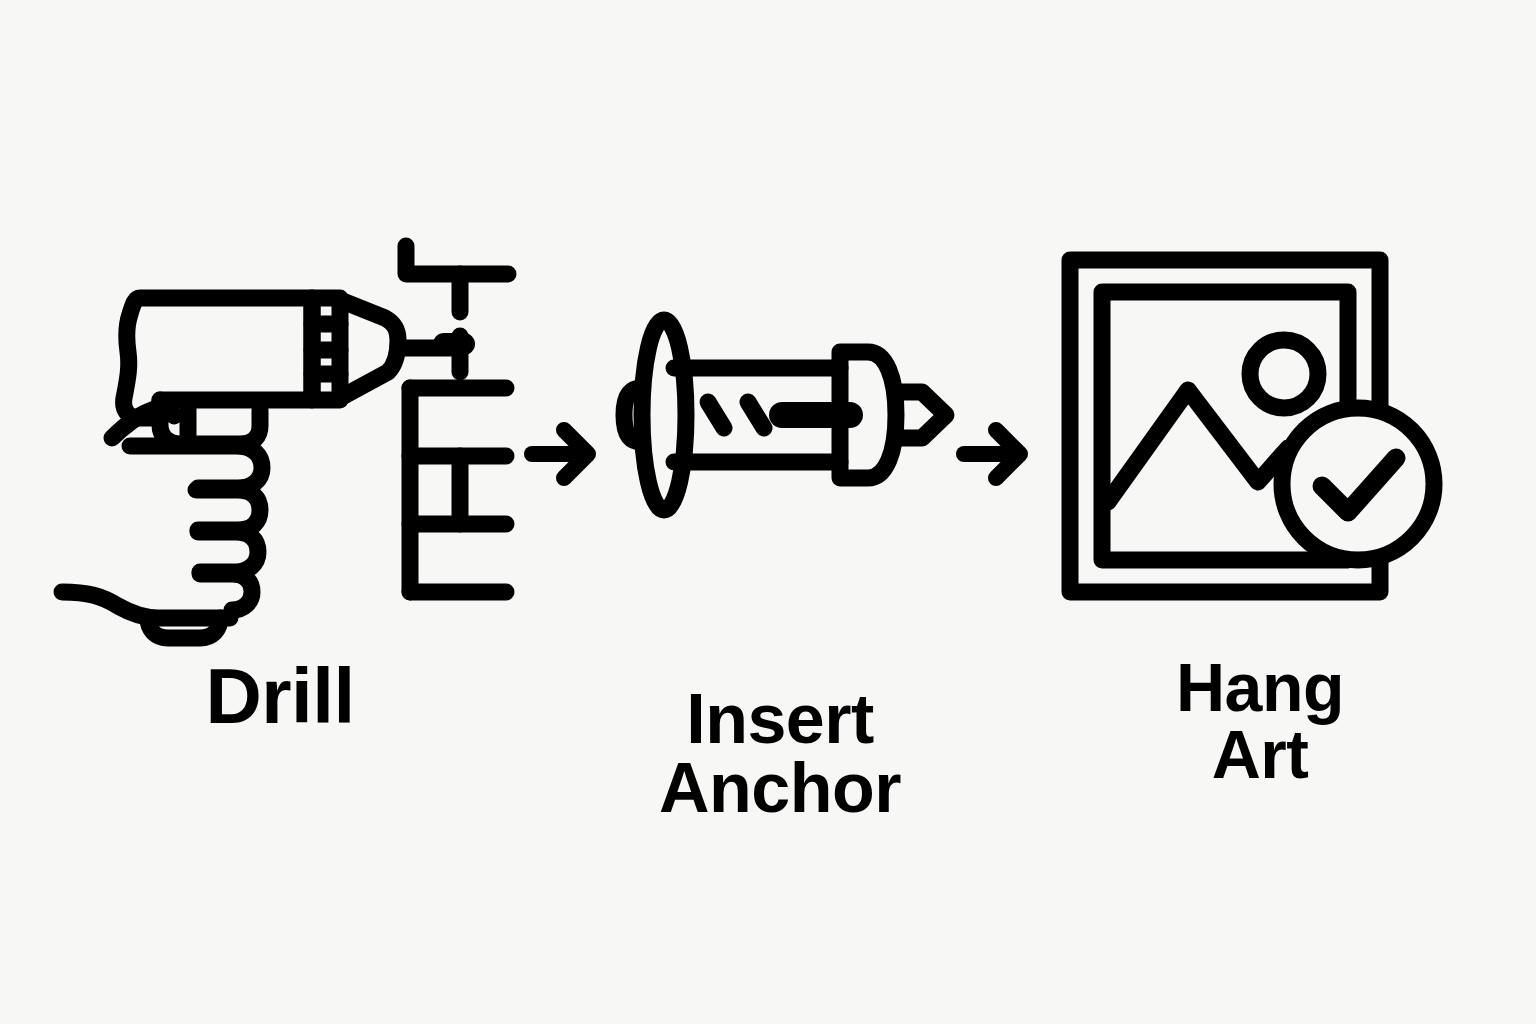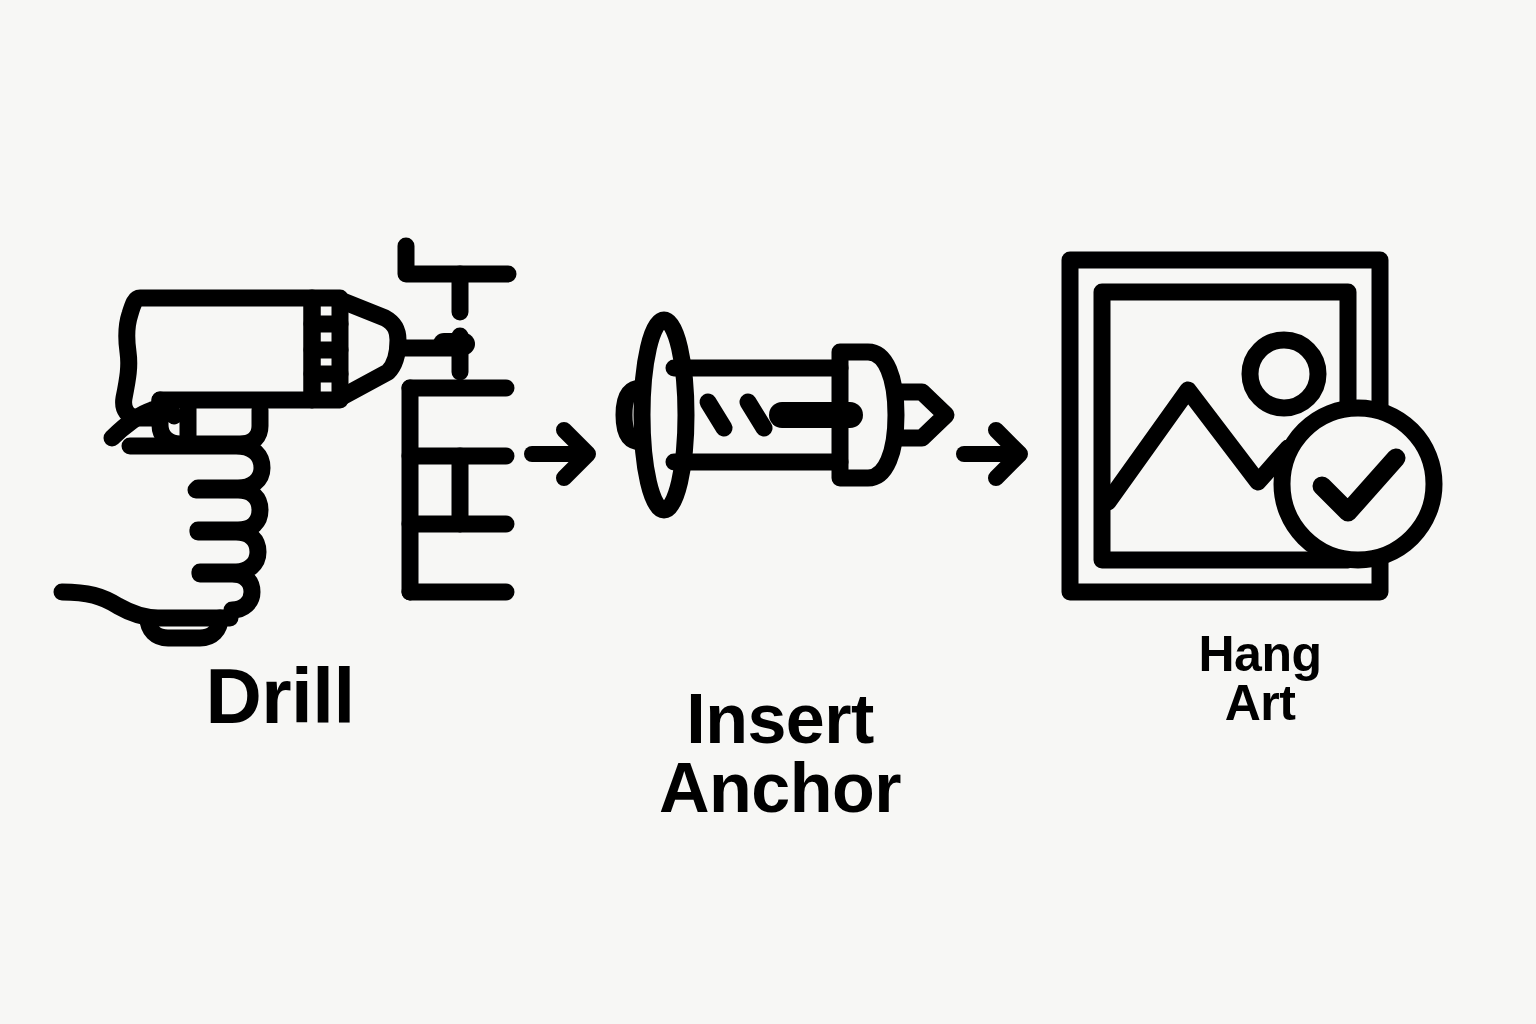--- a/index.html
+++ b/index.html
@@ -46,21 +46,21 @@
     position: absolute;
   }
 
   
   #step-drill       { left: 40px;   top: 240px;  width: 480px; }
   #step-anchor      { left: 600px;  top: 240px;  width: 360px; }
   #step-hang        { left: 1040px; top: 240px;  width: 440px; }
 
   #step-drill  .label  { font-size: 78px; margin-top: 28px; }
   #step-anchor .label  { font-size: 70px; margin-top: 55px; }
-  #step-hang   .label  { font-size: 50px; }
+  #step-hang   .label  { font-size: 68px; margin-top: 24px; }
 
   #arrow-1 { left: 524px;  top: 418px; }
   #arrow-2 { left: 956px;  top: 418px; }
 
   svg { display: block; overflow: visible; }
 </style>
 </head>
 <body>
 
 <div id="stage">

